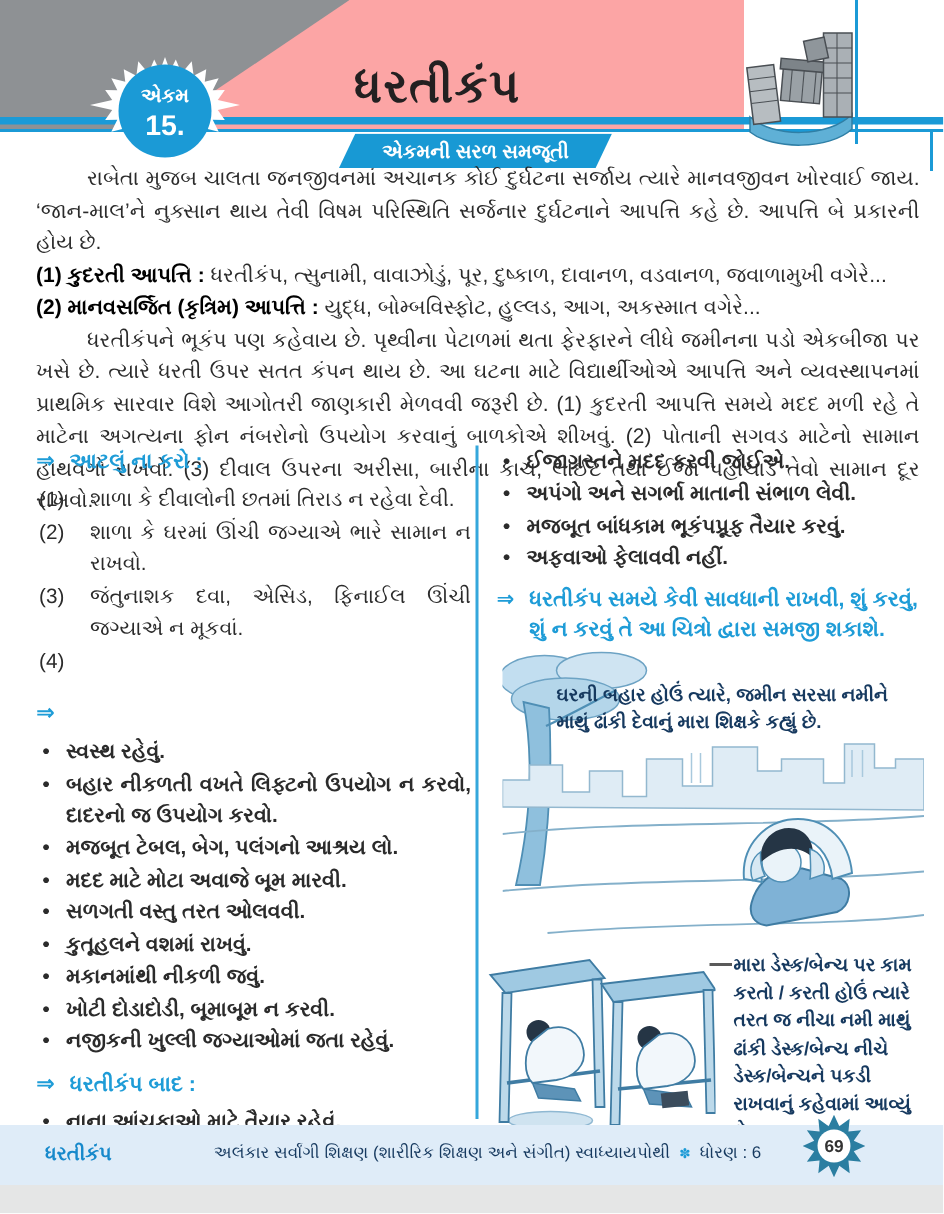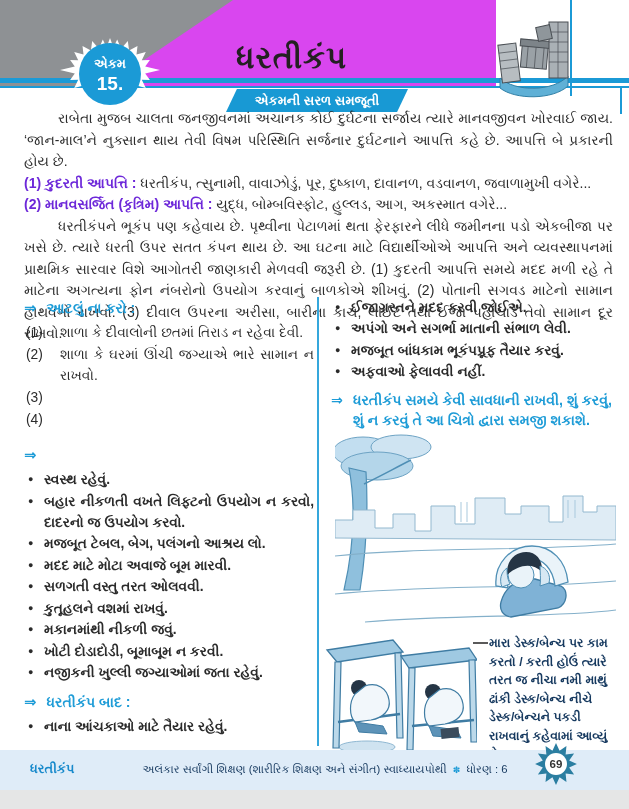--- a/index.html
+++ b/index.html
@@ -1,20 +1,20 @@
 <!DOCTYPE html>
 <html><head>
 <meta charset="utf-8">
 <style>
   html,body{margin:0;padding:0;background:#ffffff;}
   .page{position:relative;width:629px;height:809px;background:#ffffff;overflow:hidden;
         font-family:"Liberation Sans","DejaVu Sans",sans-serif;color:#2b2b2b;}
 
   
-  .header{position:absolute;left:0;top:0;width:538px;height:88px;background:#d946ef;}
+  .header{position:absolute;left:0;top:0;width:538px;height:88px;background:#fca5a5;}
   .gray-poly{position:absolute;left:0;top:0;width:233px;height:88px;background:#8e9194;
              clip-path:polygon(0 0,100% 0,44% 100%,0 100%);}
   .white-strip{position:absolute;left:496px;top:0;width:74px;height:96px;background:#ffffff;
                border-right:2px solid #1b9ad6;}
   .hline-thick{position:absolute;left:0;top:78px;width:629px;height:5px;background:#1b9ad6;}
   .hline-thin{position:absolute;left:0;top:86px;width:629px;height:2px;background:#1b9ad6;}
   .right-tick{position:absolute;left:620px;top:88px;width:2px;height:26px;background:#1b9ad6;}
   .sun-badge{position:absolute;left:56px;top:12px;width:108px;height:116px;}
   .page-title{position:absolute;left:236px;top:40px;font-size:31px;font-weight:bold;
               color:#232021;letter-spacing:1px;}
@@ -22,21 +22,21 @@
 
   .banner{position:absolute;left:226px;top:89px;width:182px;height:23px;background:#1899d4;
           clip-path:polygon(6% 0,100% 0,94% 100%,0 100%);
           display:flex;align-items:center;justify-content:center;}
   .banner span{color:#ffffff;font-weight:bold;font-size:13px;}
 
   
   .intro{position:absolute;left:24px;top:108px;width:589px;font-size:14px;line-height:21.5px;
          text-align:justify;}
   .para.indent{text-indent:34px;}
-  .intro b{color:#6d28d9;}
+  .intro b{color:#000000;}
   .p2{margin-top:0px;}
 
   
   .left-col{position:absolute;left:24px;top:296px;width:290px;font-size:13.8px;}
   .right-col{position:absolute;left:331px;top:296px;width:288px;font-size:13.8px;}
   .col-divider{position:absolute;left:317px;top:297px;width:2px;height:449px;background:#35a7dc;}
 
   .sec-h{display:flex;gap:10px;align-items:flex-start;margin:2px 0 4px 0;
          color:#1e9cd7;font-weight:bold;font-size:14.2px;line-height:20px;}
   .sec-h .arrow{font-size:15px;flex:0 0 auto;}
@@ -145,20 +145,21 @@
     <div class="num-item">
       <span class="num">(1)</span>
       <span class="txt">શાળા કે દીવાલોની છતમાં તિરાડ ન રહેવા દેવી.</span>
     </div>
     <div class="num-item">
       <span class="num">(2)</span>
       <span class="txt">શાળા કે ઘરમાં ઊંચી જગ્યાએ ભારે સામાન ન રાખવો.</span>
     </div>
     <div class="num-item">
       <span class="num">(3)</span>
+      <span class="txt">જંતુનાશક દવા, એસિડ, ફિનાઈલ ઊંચી જગ્યાએ ન મૂકવાં.</span>
     </div>
     <div class="num-item">
       <span class="num">(4)</span>
     </div>
 
     <div class="gap-lg"></div>
     <div class="sec-h">
       <span class="arrow">⇒</span>
     </div>
     <div class="bul-item">
@@ -247,20 +248,21 @@
         <path d="M0,122 C80,113 200,117 281,110" fill="none" stroke="#84b0ca" stroke-width="1.2"></path>
         <path d="M0,160 C90,151 190,155 281,147" fill="none" stroke="#84b0ca" stroke-width="1.2"></path>
         <path d="M30,188 C120,180 220,184 281,176" fill="none" stroke="#84b0ca" stroke-width="1.2"></path>
         <path d="M166,168 C170,152 184,144 200,145 L226,152 C234,157 232,170 223,174 L176,183 C168,182 164,176 166,168 Z" fill="#7fb2d6" stroke="#3f7ca3" stroke-width="1.3"></path>
         <path d="M161,152 C159,129 176,112 197,112 C217,112 231,127 233,148 L220,152 C218,135 208,124 195,125 C181,126 170,137 173,154 Z" fill="#eaf3f9" stroke="#4f8fb5" stroke-width="1.3"></path>
         <circle cx="186" cy="141" r="13" fill="#eaf3f9" stroke="#4f8fb5" stroke-width="1"></circle>
         <path d="M172,141 C171,127 180,118 191,118 C202,118 208,127 207,138 C197,128 183,131 172,141 Z" fill="#253545"></path>
         <path d="M205,132 C212,134 216,141 214,149 L205,152 C206,145 205,138 205,132 Z" fill="#d7e8f3" stroke="#4f8fb5" stroke-width="1"></path>
         <path d="M172,134 C166,138 164,146 167,153 L175,150 C172,144 172,139 172,134 Z" fill="#d7e8f3" stroke="#4f8fb5" stroke-width="1"></path>
       </svg>
+      <div class="fig1-caption">ઘરની બહાર હોઉં ત્યારે, જમીન સરસા નમીને માથું ઢાંકી દેવાનું મારા શિક્ષકે કહ્યું છે.</div>
     </div>
 
     <div class="fig2">
       <svg width="152" height="130" viewBox="0 0 152 130">
         <ellipse cx="42" cy="117" rx="28" ry="6" fill="#cfe3f0" stroke="#8fb8d2" stroke-width="1"></ellipse>
         <polygon points="2,20 68,10 78,22 12,32" fill="#9fc9e2" stroke="#3f7ca3" stroke-width="1.3"></polygon>
         <polygon points="10,32 16,32 14,118 8,118" fill="#bcd9ea" stroke="#3f7ca3" stroke-width="1.2"></polygon>
         <polygon points="70,23 76,23 78,108 72,108" fill="#bcd9ea" stroke="#3f7ca3" stroke-width="1.2"></polygon>
         <line x1="13" y1="92" x2="75" y2="84" stroke="#3f7ca3" stroke-width="2.5"></line>
         <circle cx="34" cy="58" r="8" fill="#253545"></circle>

